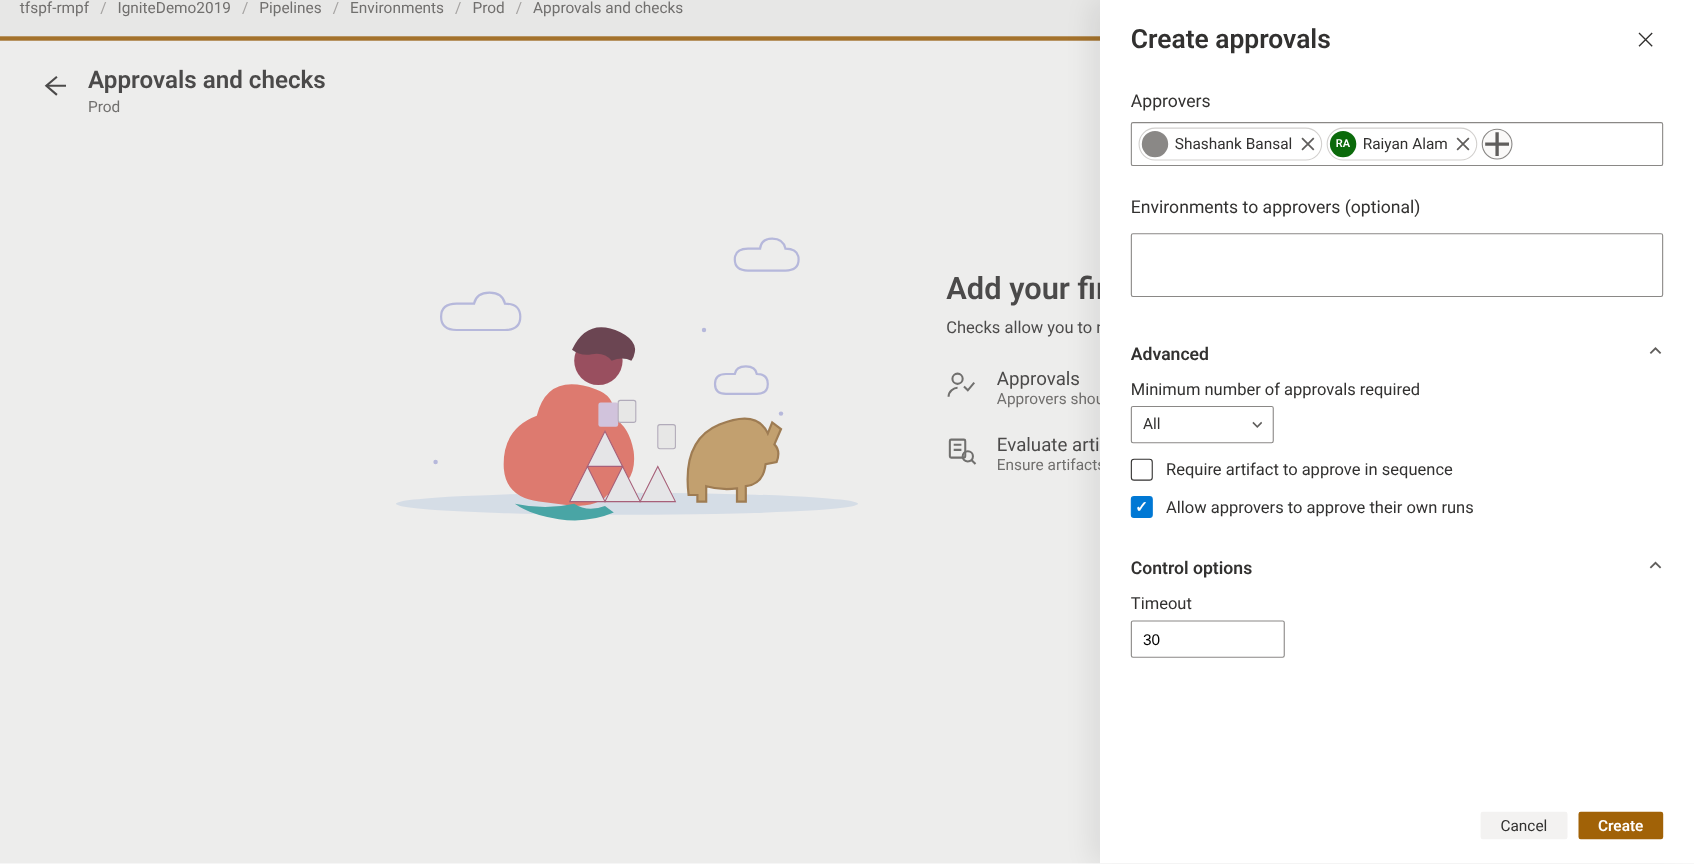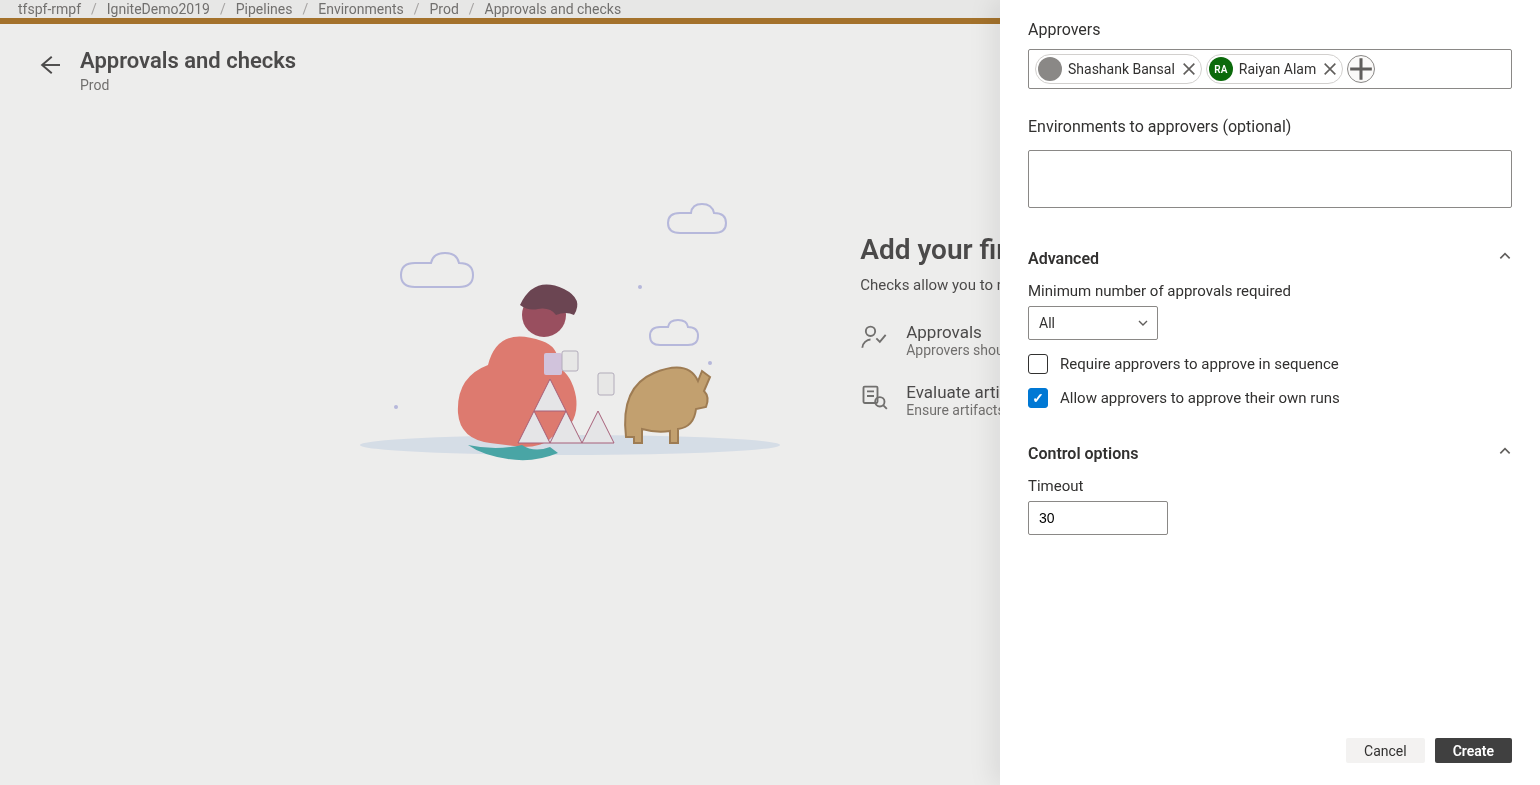--- a/index.html
+++ b/index.html
@@ -22,26 +22,26 @@
     filter: grayscale(0.05);
   }
   .underlay::before {
     content:"";
     position:absolute;
     inset:0;
     background: rgba(255,255,255,0.15);
     pointer-events:none;
   }
   .topbar {
-    height: 24px;
+    height: 37px;
     display: flex;
-    align-items: center;
+    align-items: flex-start;
     padding: 0 14px;
     background: #f3f2f1;
-    border-bottom: 6px solid #a16207;
+    border-bottom: 4px solid #a16207;
     color: #605e5c;
   }
   .crumb { padding: 0 4px; white-space: nowrap; }
   .crumb.sep { color:#a19f9d; padding: 0 6px; }
   .pageheader {
     padding: 24px 38px 10px 38px;
     display:flex;
     align-items:flex-start;
     gap:20px;
   }
@@ -227,21 +227,21 @@
     display:flex;
     justify-content:flex-end;
     gap:10px;
     border-top:1px solid transparent;
   }
   .btn {
     height:25px; padding:0 18px; border-radius:2px; border:none;
     font-size:14px; cursor:pointer; font-family:inherit;
   }
   .btn.secondary { background:#f3f2f1; color:#323130; }
-  .btn.primary { background:#404040; color:#fff; font-weight:600; }
+  .btn.primary { background:#a16207; color:#fff; font-weight:600; }
 </style>
 </head>
 <body>
 
 <div class="underlay">
   <div class="topbar">
     <span class="crumb">tfspf-rmpf</span>
     <span class="crumb sep">/</span>
     <span class="crumb">IgniteDemo2019</span>
     <span class="crumb sep">/</span>
@@ -337,20 +337,28 @@
           <div class="ci-desc">Ensure artifacts adhere to organizational policies.</div>
         </div>
       </div>
     </div>
   </div>
 </div>
 
 <div class="dimmer"></div>
 
 <div class="panel">
+  <div class="panelheader">
+    <h2>Create approvals</h2>
+    <button class="closebtn">
+      <svg viewBox="0 0 16 16" stroke="#323130" stroke-width="1.2">
+        <path d="M2 2 L14 14 M14 2 L2 14"></path>
+      </svg>
+    </button>
+  </div>
 
   <div class="panelbody">
     <label class="field-label">Approvers</label>
     <div class="peoplebox">
       <span class="personchip">
         <span class="avatar photo"></span>
         <span>Shashank Bansal</span>
         <span class="chipx">
           <svg viewBox="0 0 12 12" stroke="#605e5c" stroke-width="1.2">
               <path d="M2 2 L10 10 M10 2 L2 10"></path>
@@ -386,21 +394,21 @@
     <label class="subfield-label">Minimum number of approvals required</label>
     <div class="select">
       <span>All</span>
       <svg class="sel-chev" viewBox="0 0 12 12" stroke="#605e5c" stroke-width="1.4" fill="none">
           <path d="M2 4 L6 8 L10 4"></path>
         </svg>
     </div>
 
     <div class="checkrow">
       <div class="cbox"></div>
-      <span>Require approvers to approve in sequence</span>
+      <span>Require artifact to approve in sequence</span>
     </div>
     <div class="checkrow">
       <div class="cbox checked"></div>
       <span>Allow approvers to approve their own runs</span>
     </div>
 
     <div class="section-hdr" style="margin-top:36px;">
       <h3>Control options</h3>
       <svg class="chev" viewBox="0 0 12 12" stroke="#605e5c" stroke-width="1.4" fill="none">
           <path d="M2 8 L6 4 L10 8"></path>

